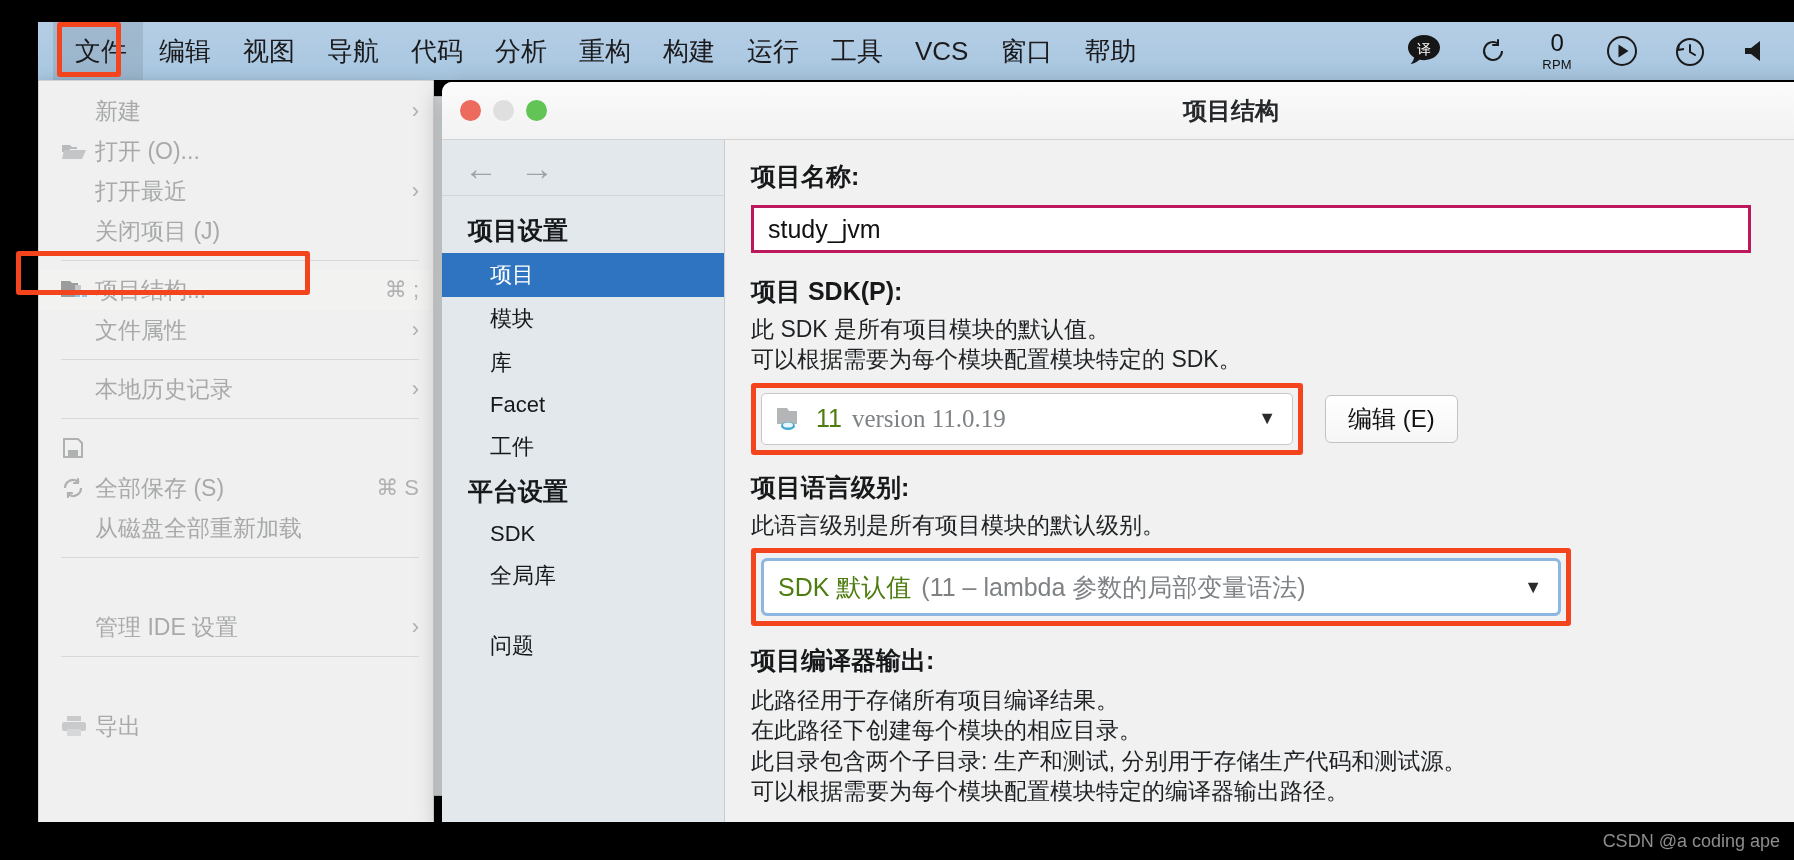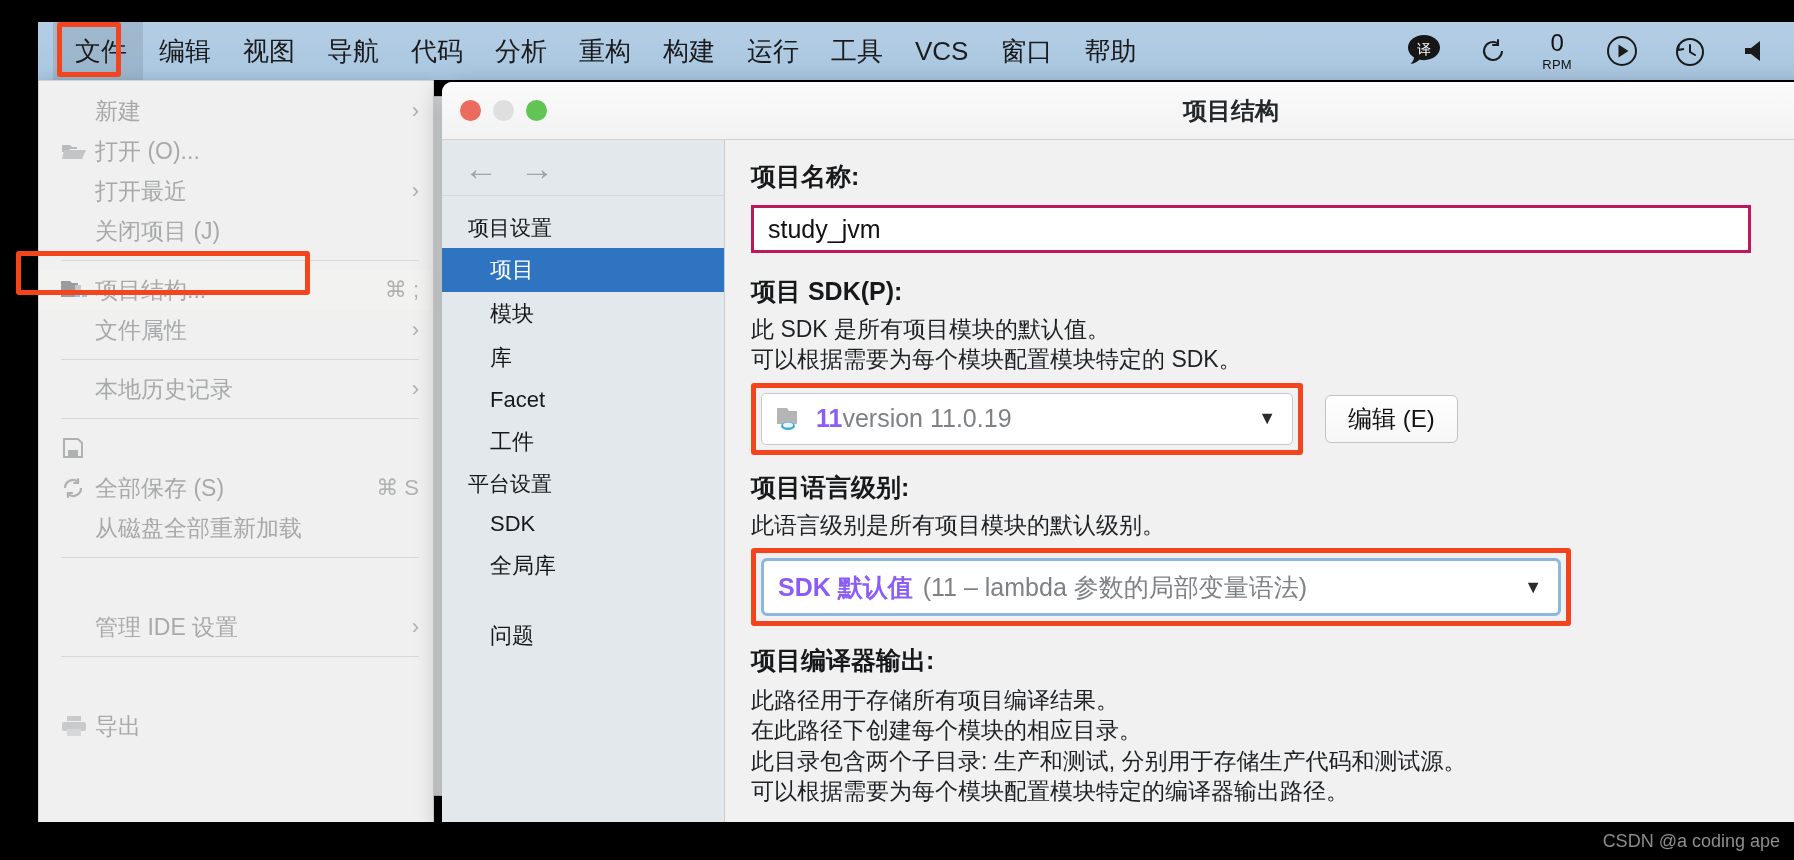--- a/index.html
+++ b/index.html
@@ -98,21 +98,21 @@
   #dlg-left {
     width: 283px; flex: 0 0 283px;
     background: #e3e8ec;
     border-right: 1px solid #c8ccd0;
     position: relative;
   }
   #navbar { height: 56px; display: flex; align-items: center; gap: 22px; padding-left: 22px;
             border-bottom: 1px solid #d3d7da; }
   .nav-arrow { font-size: 34px; color: #9ea3a7; line-height: 1; }
   .tree { padding-top: 12px; }
-  .tree-head { font-size: 21px; font-weight: normal; color: #16181a; padding: 6px 0 6px 26px; }
+  .tree-head { font-size: 25px; font-weight: bold; color: #16181a; padding: 6px 0 6px 26px; }
   .tree-item { font-size: 22px; color: #16181a; padding: 7px 0 7px 48px; }
   .tree-item.sel { background: #2f74c0; color: #fff; }
   .tree-gap { height: 26px; }
 
   
   #dlg-right {
     flex: 1 1 auto; background: #f1f1f1; padding: 20px 0 0 26px; position: relative;
     overflow: hidden;
   }
   .sect-label { font-size: 25px; font-weight: bold; color: #16181a; }
@@ -128,21 +128,21 @@
   .combo .caret { position: absolute; right: 16px; font-size: 18px; color: #2b2b2b; }
   .redbox { border: 5px solid #f4441e; border-radius: 3px; padding: 5px; }
   .bluefocus { border: 3px solid #8bb7e0; border-radius: 6px; }
   .btn {
     height: 48px; border: 1px solid #c2c2c2; border-radius: 6px;
     background: linear-gradient(to bottom,#ffffff,#f6f6f6);
     display: flex; align-items: center; justify-content: center;
     font-size: 24px; color: #111; padding: 0 22px;
   }
   .gray { color: #7e8285; }
-  .boldnum { font-weight: bold; color: #8b5cf6; }
+  .boldnum { font-weight: normal; color: #4d7c0f; }
 
   
   .sdk-ico { width: 30px; height: 26px; position: relative; margin-right: 10px; flex: 0 0 30px; }
 
   
   #watermark {
     position: absolute; right: 14px; bottom: 8px;
     font-size: 18px; color: #8d8d8d;
   }
   
@@ -400,21 +400,21 @@
           <div class="redbox" style="width:552px;">
             <div class="combo">
               <span class="sdk-ico">
                 <svg width="30" height="26" viewBox="0 0 30 26">
                     <path d="M1 2h10l2 3h8v13H1z" fill="#b3b5b7"></path>
                     <ellipse cx="12" cy="20" rx="7" ry="4" fill="#3fa9d4"></ellipse>
                     <ellipse cx="12" cy="19" rx="5" ry="2.6" fill="#eaf6fb"></ellipse>
                   </svg>
               </span>
               <span class="boldnum">11</span>
-              <span class="gray" style="margin-left:0;">version 11.0.19</span>
+              <span class="gray" style="margin-left:10px;font-family:Liberation Serif, serif;">version 11.0.19</span>
               <span class="caret">▼</span>
             </div>
           </div>
           <div class="btn" style="margin-left:22px;">
             <span>编辑 (E)</span>
           </div>
         </div>
 
         <div class="sect-label" style="margin-top:16px;">项目语言级别:</div>
         <div class="sect-desc" style="margin-top:6px;">此语言级别是所有项目模块的默认级别。</div>

